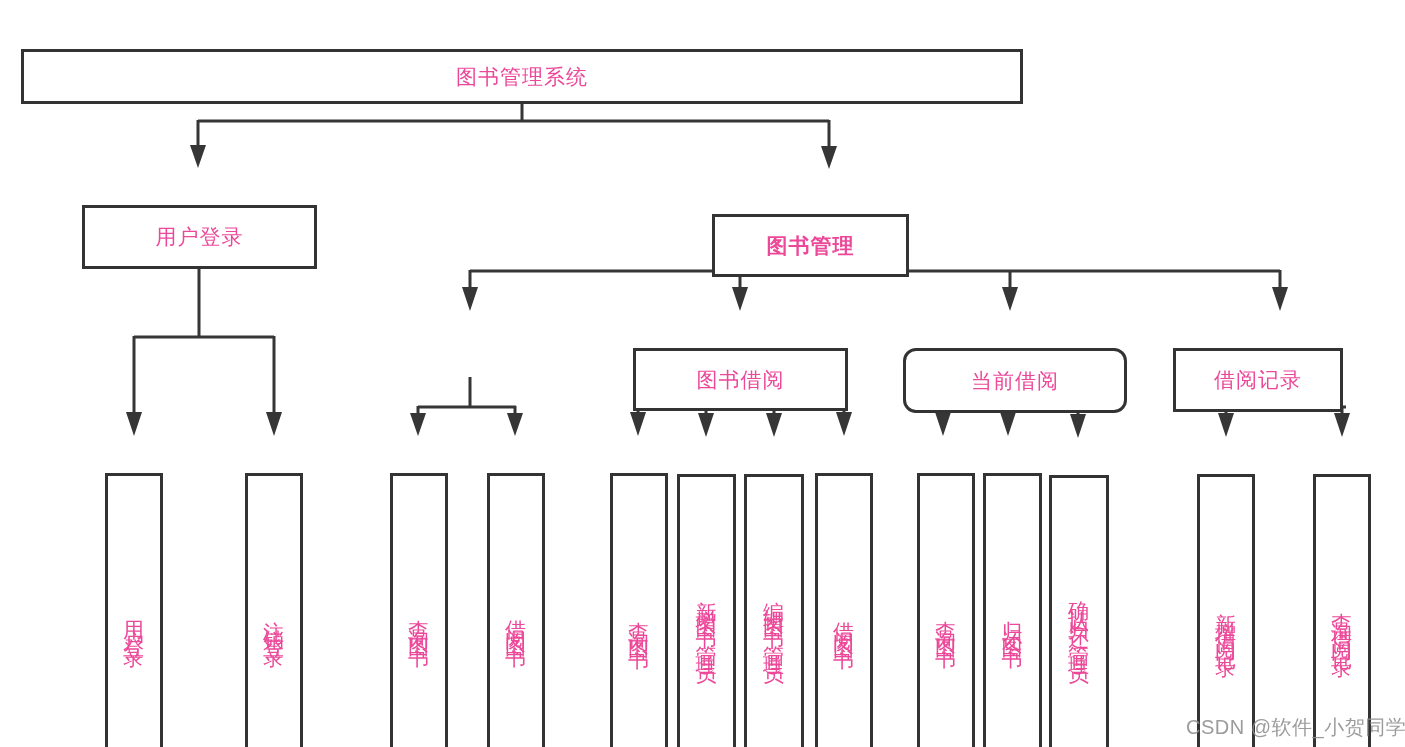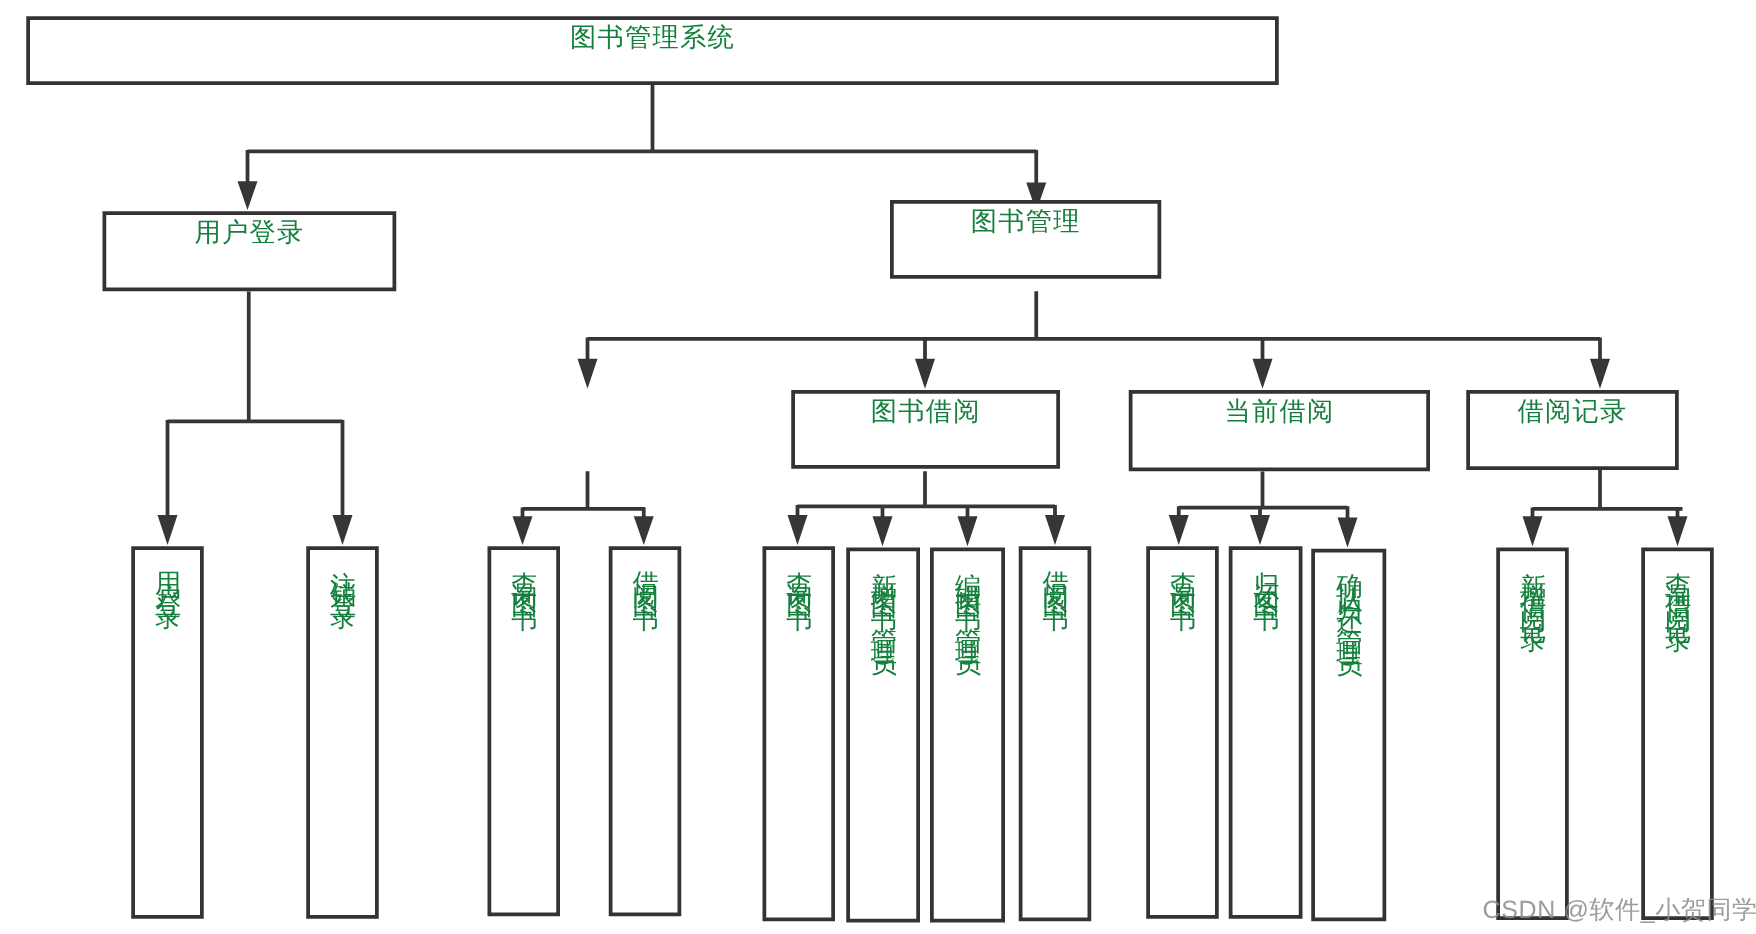--- a/index.html
+++ b/index.html
@@ -18,26 +18,27 @@
     width: 1405px; height: 747px;
   }
   #wires path { stroke: #363636; stroke-width: 3; fill: none; }
   #wires polygon { fill: #363636; stroke: none; }
   .box {
     position: absolute;
     box-sizing: border-box;
     background: #ffffff;
     border: 3px solid #333333;
     display: flex;
-    align-items: flex-start;
+    align-items: center;
     justify-content: center;
-    color: #15803d;
+    color: #ec4899;
     font-size: 21px;
     letter-spacing: 1px;
     white-space: nowrap;
+    margin-top: 36px;
   }
   .leaf .label-v {
     writing-mode: vertical-rl;
     text-orientation: mixed;
     letter-spacing: 9px;
     font-size: 21px;
     line-height: 1;
   }
   .watermark {
     position: absolute;
@@ -99,28 +100,28 @@
     </g>
   </svg>
 
   <div class="box" style="left:21px; top:13px; width:1002px; height:55px;">
     <span>图书管理系统</span>
   </div>
 
   <div class="box" style="left:82px; top:169px; width:235px; height:64px;">
     <span>用户登录</span>
   </div>
-  <div class="box" style="left:712px; top:160px; width:217px; height:63px;">
+  <div class="box" style="left:712px; top:178px; width:197px; height:63px;font-weight:bold;">
     <span>图书管理</span>
   </div>
 
   <div class="box" style="left:633px; top:312px; width:215px; height:63px;">
     <span>图书借阅</span>
   </div>
-  <div class="box" style="left:903px; top:312px; width:241px; height:65px;">
+  <div class="box" style="left:903px; top:312px; width:224px; height:65px;border-radius:13px;">
     <span>当前借阅</span>
   </div>
   <div class="box" style="left:1173px; top:312px; width:170px; height:64px;">
     <span>借阅记录</span>
   </div>
 
   <div class="box leaf" style="left:105px; top:437px; width:58px; height:298px;">
     <span class="label-v">用户登录</span>
   </div>
   <div class="box leaf" style="left:245px; top:437px; width:58px; height:298px;">

